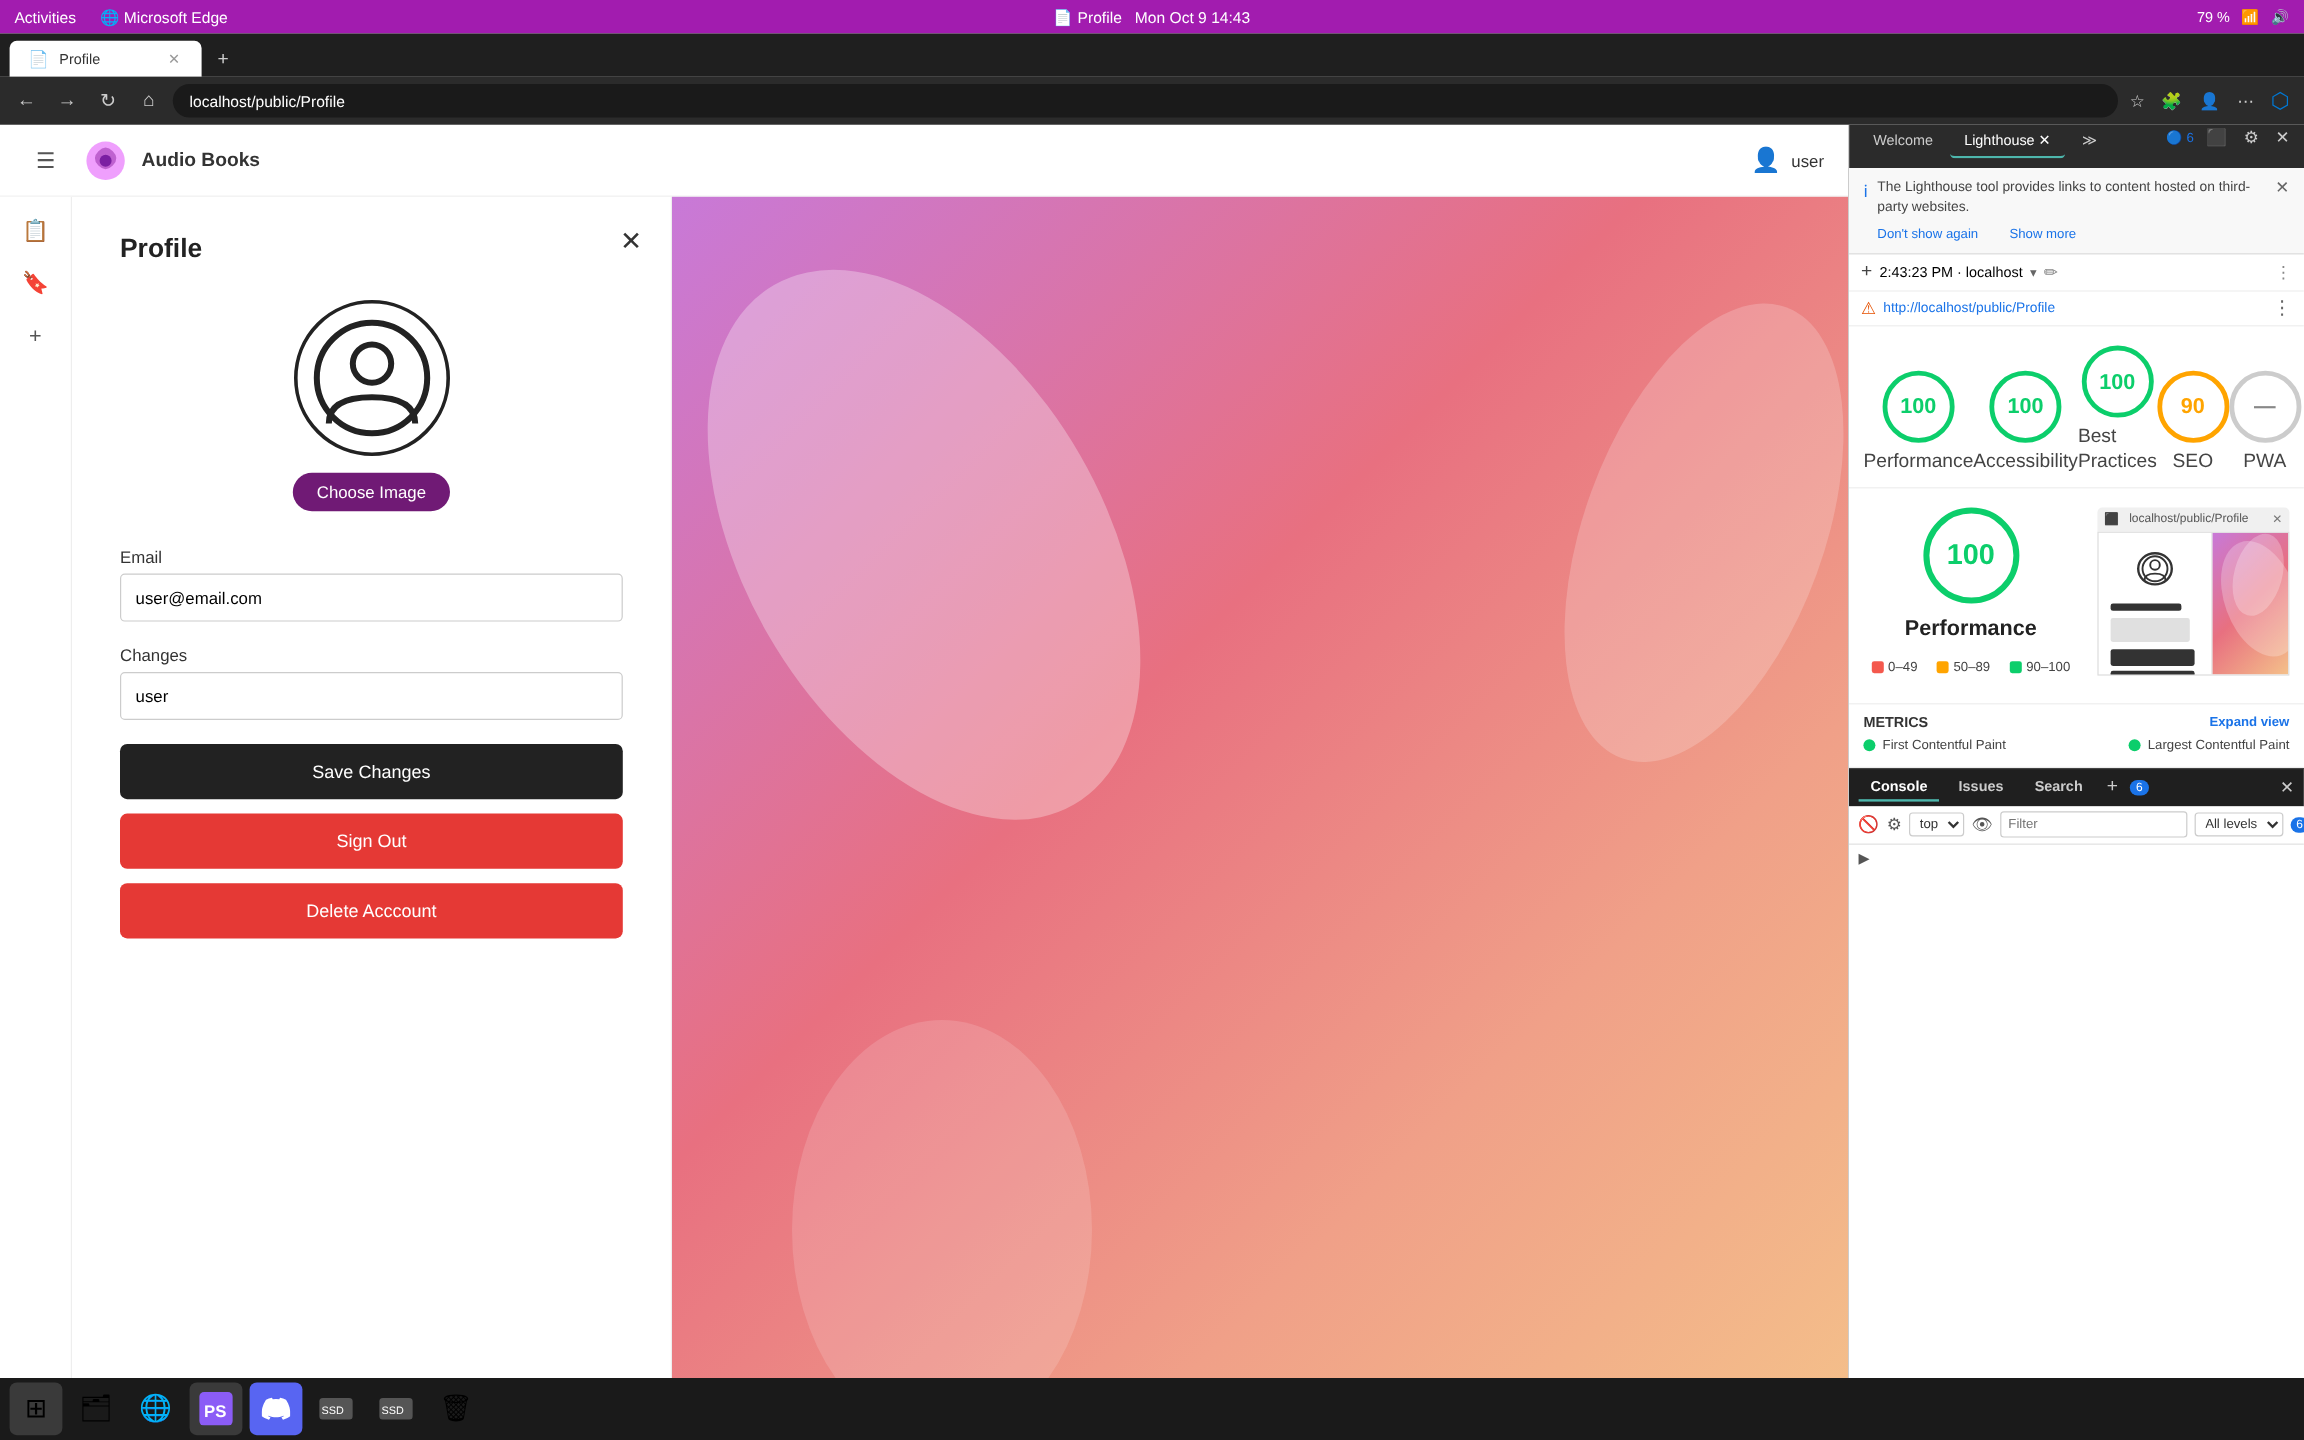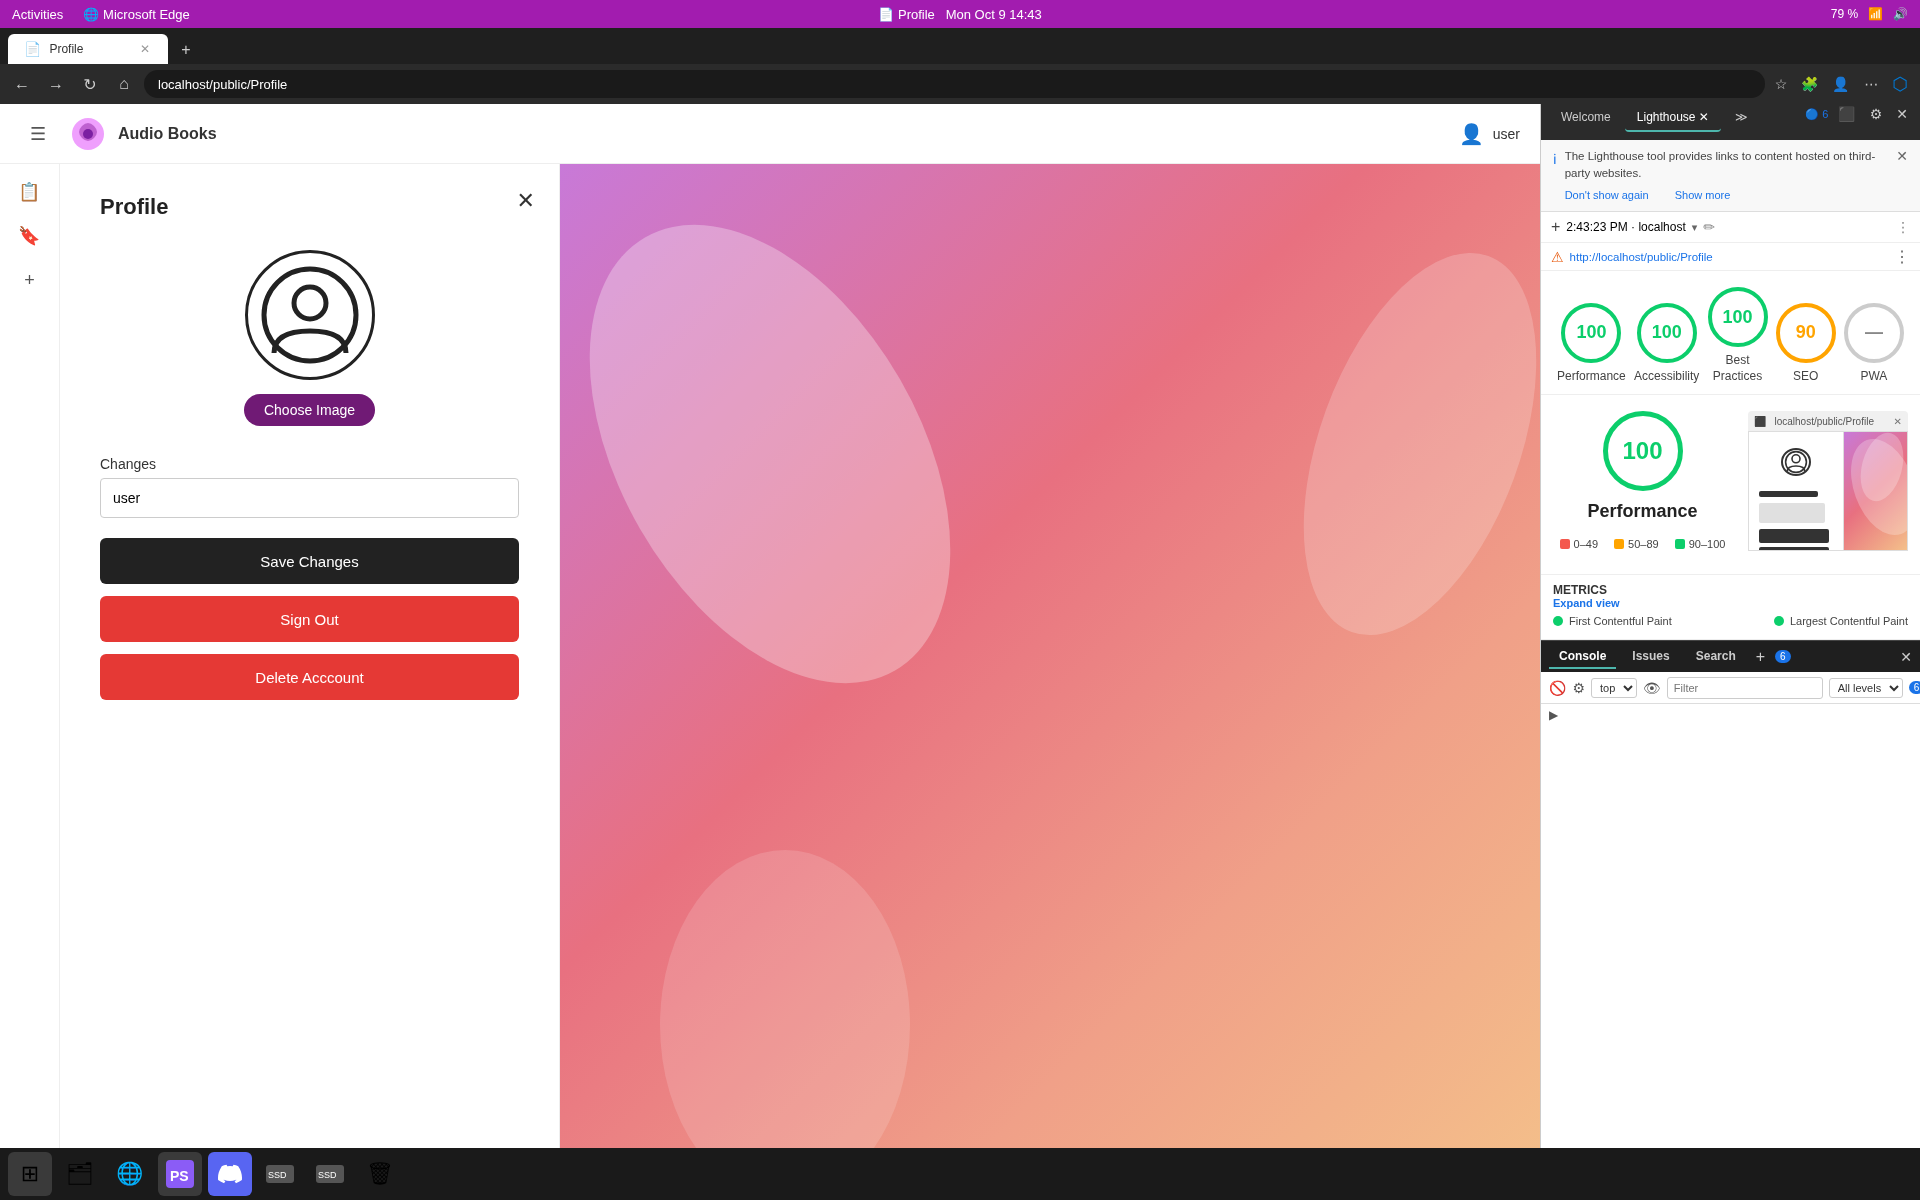--- a/index.html
+++ b/index.html
@@ -374,21 +374,21 @@
     }
     .score-circle {
       width: 60px; height: 60px;
       border-radius: 50%;
       border: 4px solid #0cce6b;
       display: flex; align-items: center; justify-content: center;
       font-size: 18px; font-weight: 700; color: #0cce6b;
     }
     .score-circle.amber { border-color: #ffa400; color: #ffa400; }
     .score-circle.grey { border-color: #ccc; color: #888; }
-    .score-label { font-size: 12px; color: #444; text-align: center; line-height: 1.3; }
+    .score-label { font-size: 16px; color: #444; line-height: 1.3; }
 
     
     #perf-detail {
       padding: 16px 12px;
       border-bottom: 1px solid #eee;
     }
     .perf-score-big {
       width: 80px; height: 80px;
       border-radius: 50%;
       border: 5px solid #0cce6b;
@@ -403,22 +403,22 @@
     .score-legend {
       display: flex; gap: 16px; justify-content: center; padding: 8px 0;
       font-size: 11px; color: #444;
     }
     .legend-item { display: flex; align-items: center; gap: 4px; }
     .legend-dot { width: 10px; height: 10px; border-radius: 2px; }
 
     
     #metrics-section { padding: 8px 12px; border-bottom: 1px solid #eee; }
     #metrics-header {
-      display: flex; justify-content: space-between; 
-      font-size: 12px; font-weight: 600; color: #333; margin-bottom: 6px; flex-direction: column;
+      display: flex; justify-content: space-between; align-items: center;
+      font-size: 12px; font-weight: 600; color: #333; margin-bottom: 6px;
     }
     .expand-link { color: #1a73e8; font-size: 11px; cursor: pointer; }
     .metric-item { font-size: 11px; color: #444; display: flex; align-items: center; gap: 6px; margin: 4px 0; }
     .metric-dot { width: 10px; height: 10px; border-radius: 50%; flex-shrink: 0; }
 
     
     #console-bar {
       background: #1f1f1f;
       height: 32px;
       display: flex;
@@ -630,20 +630,24 @@
             <div id="avatar-circle">
               <svg viewBox="0 0 100 100" fill="none" xmlns="http://www.w3.org/2000/svg">
                 <circle cx="50" cy="50" r="46" stroke="#222" stroke-width="5" fill="none"></circle>
                 <circle cx="50" cy="38" r="16" stroke="#222" stroke-width="5" fill="none"></circle>
                 <path d="M14 88 Q14 66 50 66 Q86 66 86 88" stroke="#222" stroke-width="5" fill="none"></path>
               </svg>
             </div>
             <button id="choose-image-btn">Choose Image</button>
           </div>
 
+          <div class="form-group">
+            <label class="form-label">Email</label>
+            <input class="form-input" type="text" value="user@email.com" style="">
+          </div>
 
           <div class="form-group">
             <label class="form-label">Changes</label>
             <input class="form-input" type="text" value="user" style="">
           </div>
 
           <button id="save-btn">Save Changes</button>
           <button id="signout-btn">Sign Out</button>
           <button id="delete-btn">Delete Acccount</button>
         </div>

